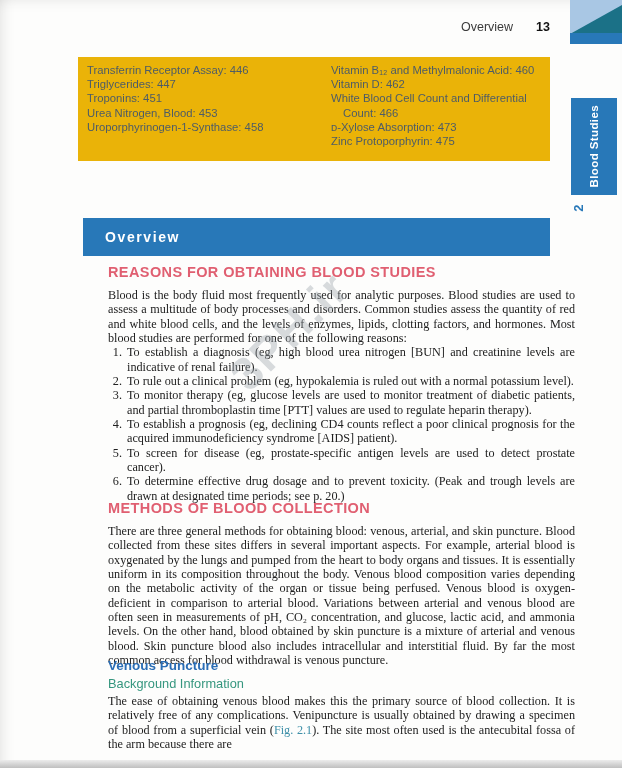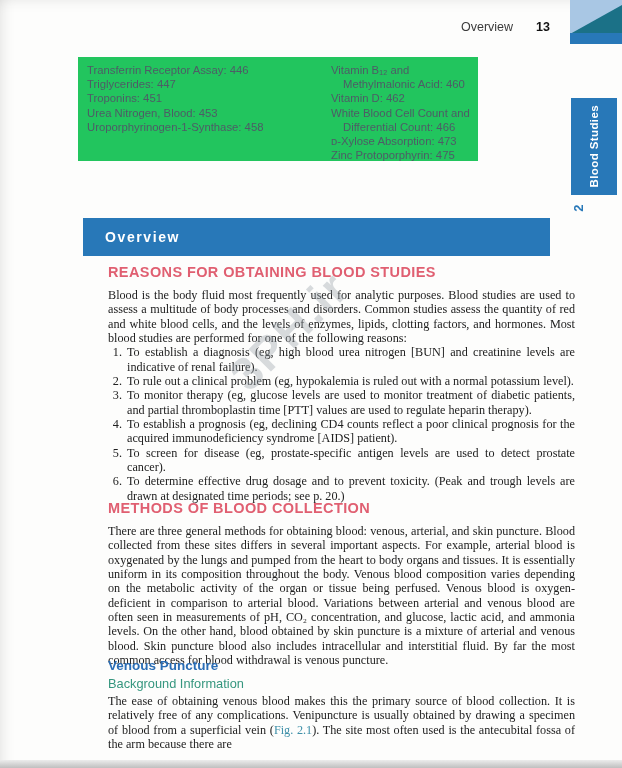--- a/index.html
+++ b/index.html
@@ -9,22 +9,22 @@
         box-shadow:inset 10px 0 14px -8px rgba(0,0,0,.10),
                    inset 0 10px 14px -9px rgba(0,0,0,.07);}
   
   .running-head{position:absolute;top:20px;left:83px;width:467px;
         display:flex;justify-content:flex-end;align-items:baseline;gap:23px;
         font-family:"Liberation Sans",sans-serif;font-size:12.5px;color:#3b3b3b;}
   .running-head .pageno{font-weight:bold;color:#111;}
   
   .corner{position:absolute;top:0;left:570px;width:52px;height:44px;}
   
-  .index-box{position:absolute;top:57px;left:78px;width:400px;height:104px;
-        background:#22c55e;display:flex;box-sizing:border-box;
+  .index-box{position:absolute;top:57px;left:78px;width:472px;height:104px;
+        background:#eab308;display:flex;box-sizing:border-box;
         padding:6px 6px 5px 9px;
         font-family:"Liberation Sans",sans-serif;font-size:11.3px;
         line-height:14.2px;color:#4e5c66;}
   .index-col-left{width:228px;flex:0 0 auto;}
   .index-col-right{flex:1 1 auto;margin-left:16px;}
   .index-entry{white-space:normal;padding-left:12px;text-indent:-12px;}
   
   .banner{position:absolute;top:218px;left:83px;width:467px;height:38px;
         background:#2878b8;display:flex;align-items:center;box-sizing:border-box;
         padding-left:22px;}

